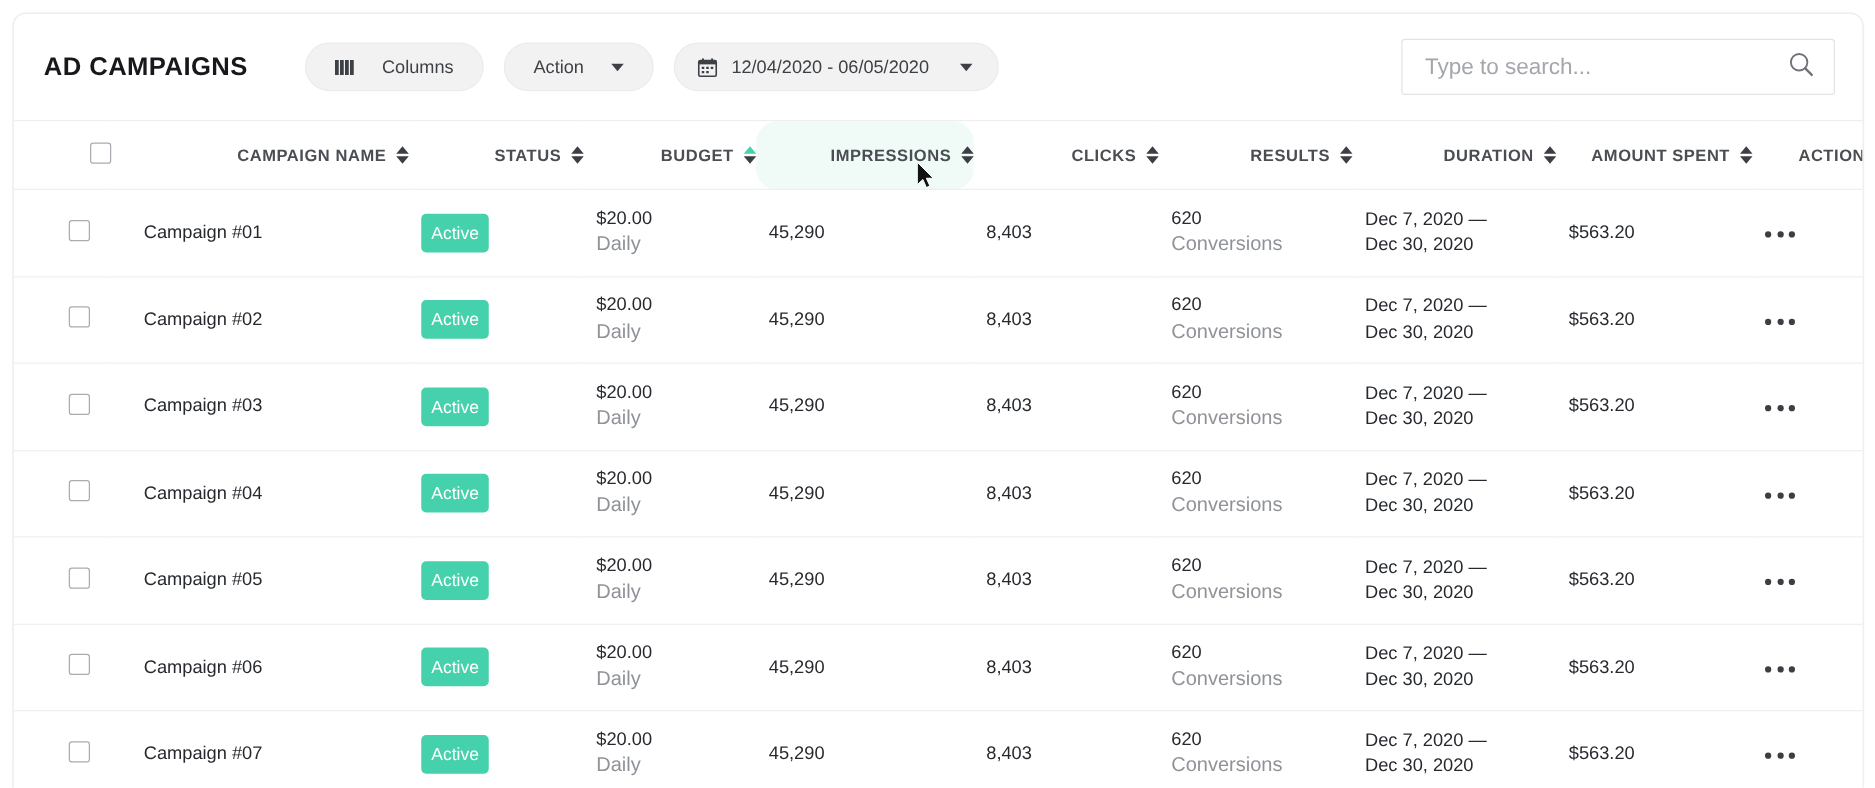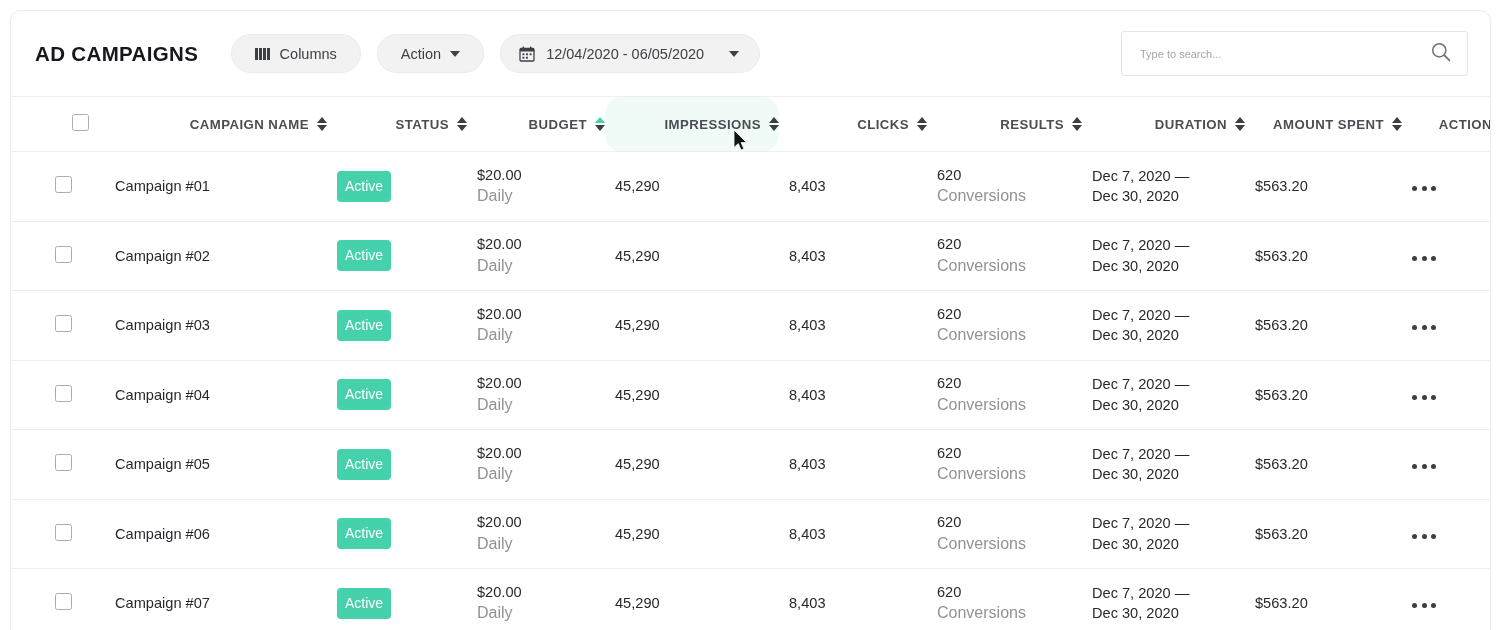--- a/index.html
+++ b/index.html
@@ -42,29 +42,29 @@
     align-items: center;
     padding: 0 22px 0 24px;
   }
 
   .page-title {
     font-size: 20.5px;
     font-weight: 700;
     letter-spacing: 0.35px;
     color: #16181c;
     white-space: nowrap;
-    margin-right: 33px;
+    margin-right: 46px;
   }
 
   .pill-group { display: flex; align-items: center; gap: 16px; }
 
   .pill {
     display: inline-flex;
     align-items: center;
-    gap: 9px;
+    gap: 22px;
     height: 39px;
     padding: 0 23px;
     border-radius: 22px;
     background: #f2f2f3;
     border: 1px solid #ebebec;
     font-size: 14.5px;
     color: #3d4045;
     white-space: nowrap;
     cursor: pointer;
     user-select: none;
@@ -102,21 +102,21 @@
     width: 347px;
     height: 45px;
   }
   .search-input {
     width: 100%;
     height: 100%;
     border: 1px solid #e3e3e5;
     border-radius: 3px;
     background: #fff;
     font-family: "Liberation Sans", sans-serif;
-    font-size: 11px;
+    font-size: 18px;
     color: #4a4d52;
     padding: 0 48px 0 18px;
     outline: none;
   }
   .search-input::placeholder { color: #a3a6ac; }
   .search-icon {
     position: absolute;
     right: 16px;
     top: 50%;
     transform: translateY(-50%);

